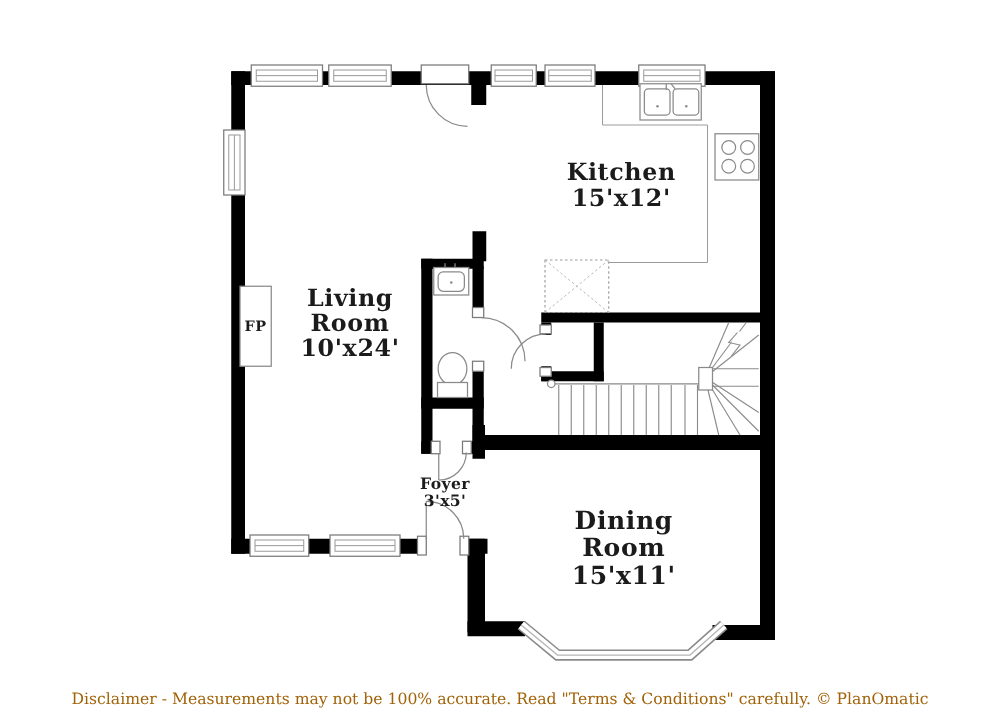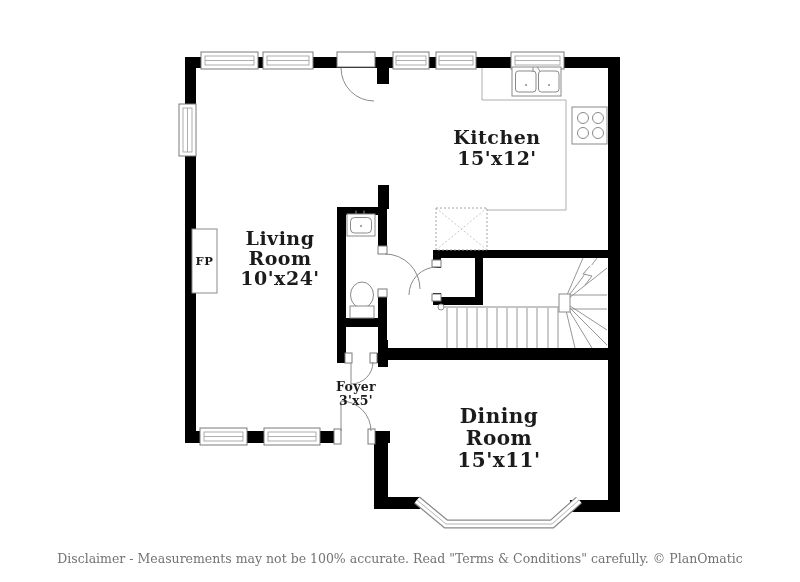--- a/index.html
+++ b/index.html
@@ -13,21 +13,21 @@
   .lbl-dining{font-size:20px;}
   .lbl-small{font-size:12.5px;letter-spacing:.3px;}
   .lbl-fp{font-size:11.5px;letter-spacing:.5px;}
   .wall{fill:#000000;stroke:none;}
   .fixline{stroke:#8a8a8a;stroke-width:1;fill:none;}
   .fixfill{stroke:#8a8a8a;stroke-width:1;fill:#ffffff;}
   .winrect{fill:#ffffff;stroke:#7a7a7a;stroke-width:1;}
   .thin{stroke:#9a9a9a;stroke-width:0.8;fill:none;}
   .disclaimer{
     position:absolute;left:0;right:0;top:551px;text-align:center;
-    font-size:12.5px;color:#737373;letter-spacing:0px;
+    font-size:12.5px;color:#a16207;letter-spacing:0px;
   }
 </style>
 </head>
 <body>
 
 <div class="page">
   <svg width="800" height="582" viewBox="0 0 800 582">
 
     <g>
 

